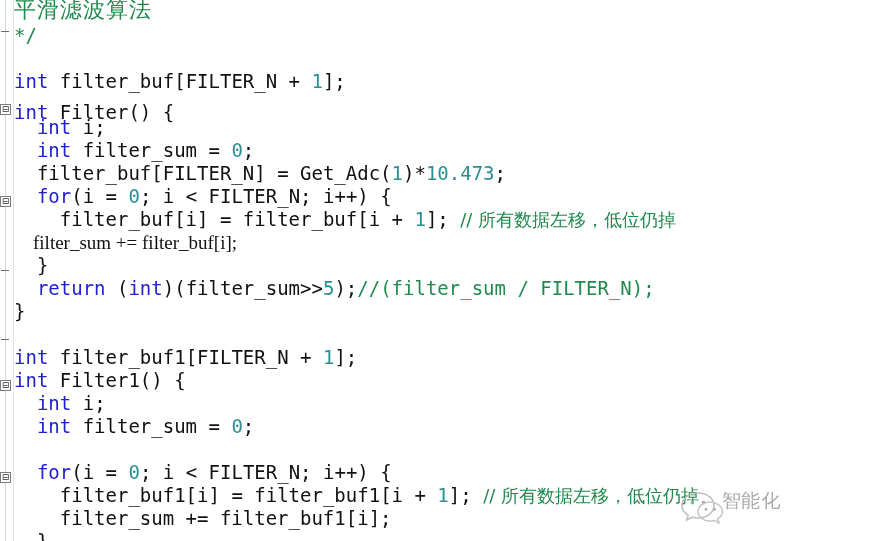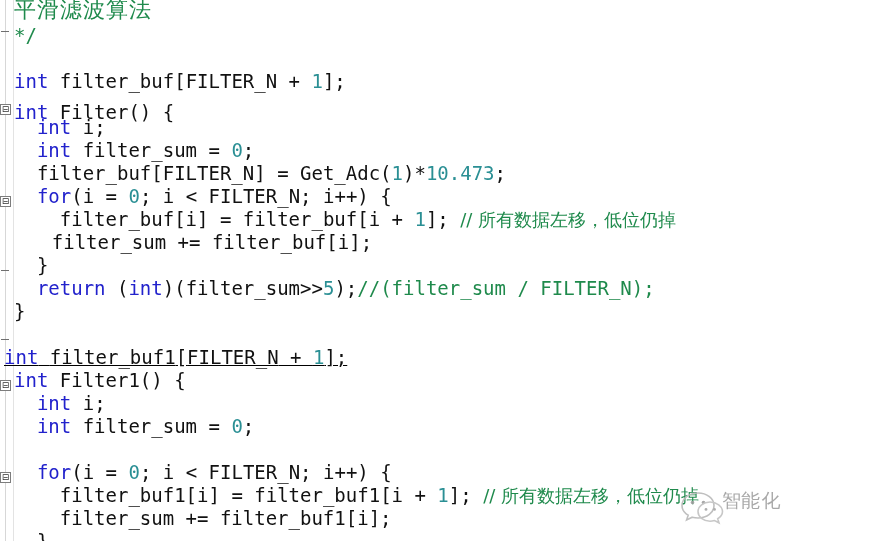--- a/index.html
+++ b/index.html
@@ -164,29 +164,29 @@
     <div class="line" style="top:116px; left:14px;"><span class="pln">  </span><span class="kw">int</span><span class="pln"> </span><span class="pln">i</span><span class="pln">;</span></div>
 
     <div class="line" style="top:139px; left:14px;"><span class="pln">  </span><span class="kw">int</span><span class="pln"> </span><span class="pln">filter_sum</span><span class="pln"> = </span><span class="num">0</span><span class="pln">;</span></div>
 
     <div class="line" style="top:162px; left:14px;"><span class="pln">  </span><span class="pln">filter_buf</span><span class="pln">[</span><span class="pln">FILTER_N</span><span class="pln">] = </span><span class="pln">Get_Adc</span><span class="pln">(</span><span class="num">1</span><span class="pln">)*</span><span class="num">10.473</span><span class="pln">;</span></div>
 
     <div class="line" style="top:185px; left:14px;"><span class="pln">  </span><span class="kw">for</span><span class="pln">(</span><span class="pln">i</span><span class="pln"> = </span><span class="num">0</span><span class="pln">; </span><span class="pln">i</span><span class="pln"> &lt; </span><span class="pln">FILTER_N</span><span class="pln">; </span><span class="pln">i</span><span class="pln">++) {</span></div>
 
     <div class="line" style="top:208px; left:14px;"><span class="pln">    </span><span class="pln">filter_buf</span><span class="pln">[</span><span class="pln">i</span><span class="pln">] = </span><span class="pln">filter_buf</span><span class="pln">[</span><span class="pln">i</span><span class="pln"> + </span><span class="num">1</span><span class="pln">]; </span><span class="cmt cn">// 所有数据左移，低位仍掉</span></div>
 
-    <div class="line" style="top:231px; left:6px;"><span class="pln">    </span><span class="pln">filter_sum</span><span class="pln"> += </span><span class="pln">filter_buf</span><span class="pln">[</span><span class="pln">i</span><span class="pln">];</span></div>
+    <div class="line" style="top:231px; left:14px;font-family:Liberation Serif, serif;"><span class="pln">    </span><span class="pln">filter_sum</span><span class="pln"> += </span><span class="pln">filter_buf</span><span class="pln">[</span><span class="pln">i</span><span class="pln">];</span></div>
 
     <div class="line" style="top:254px; left:14px;"><span class="pln">  }</span></div>
 
     <div class="line" style="top:277px; left:14px;"><span class="pln">  </span><span class="kw">return</span><span class="pln"> (</span><span class="kw">int</span><span class="pln">)(</span><span class="pln">filter_sum</span><span class="pln">&gt;&gt;</span><span class="num">5</span><span class="pln">);</span><span class="cmt">//(filter_sum / FILTER_N);</span></div>
 
     <div class="line" style="top:300px; left:14px;"><span class="pln">}</span></div>
 
-    <div class="line" style="top:346px; left:4px;text-decoration:underline;"><span class="kw">int</span><span class="pln"> </span><span class="pln">filter_buf1</span><span class="pln">[</span><span class="pln">FILTER_N</span><span class="pln"> + </span><span class="num">1</span><span class="pln">];</span></div>
+    <div class="line" style="top:346px; left:14px;"><span class="kw">int</span><span class="pln"> </span><span class="pln">filter_buf1</span><span class="pln">[</span><span class="pln">FILTER_N</span><span class="pln"> + </span><span class="num">1</span><span class="pln">];</span></div>
 
     <div class="line" style="top:369px; left:14px;"><span class="kw">int</span><span class="pln"> </span><span class="pln">Filter1</span><span class="pln">() {</span></div>
 
     <div class="line" style="top:392px; left:14px;"><span class="pln">  </span><span class="kw">int</span><span class="pln"> </span><span class="pln">i</span><span class="pln">;</span></div>
 
     <div class="line" style="top:415px; left:14px;"><span class="pln">  </span><span class="kw">int</span><span class="pln"> </span><span class="pln">filter_sum</span><span class="pln"> = </span><span class="num">0</span><span class="pln">;</span></div>
 
 
     <div class="line" style="top:461px; left:14px;"><span class="pln">  </span><span class="kw">for</span><span class="pln">(</span><span class="pln">i</span><span class="pln"> = </span><span class="num">0</span><span class="pln">; </span><span class="pln">i</span><span class="pln"> &lt; </span><span class="pln">FILTER_N</span><span class="pln">; </span><span class="pln">i</span><span class="pln">++) {</span></div>
 

